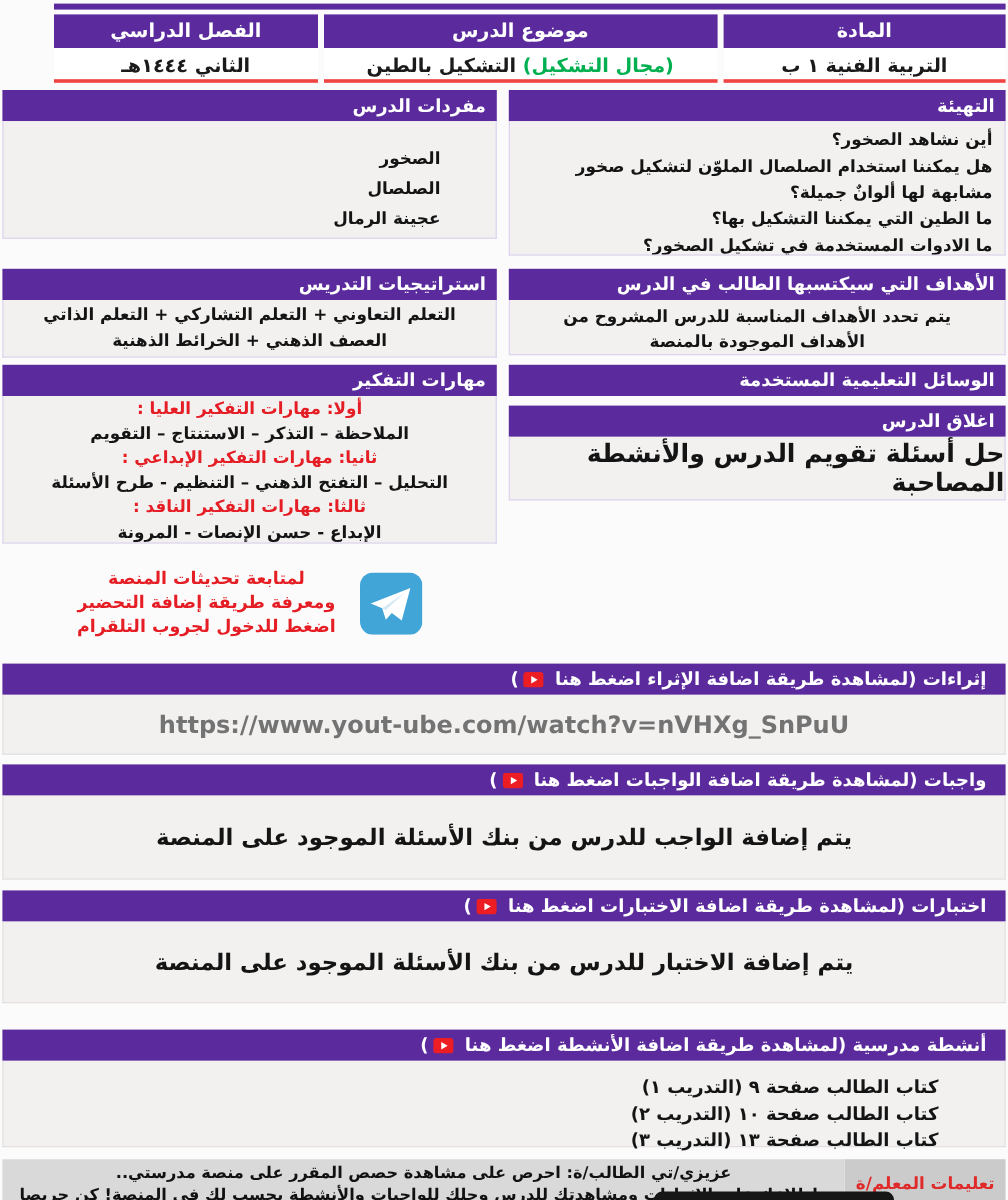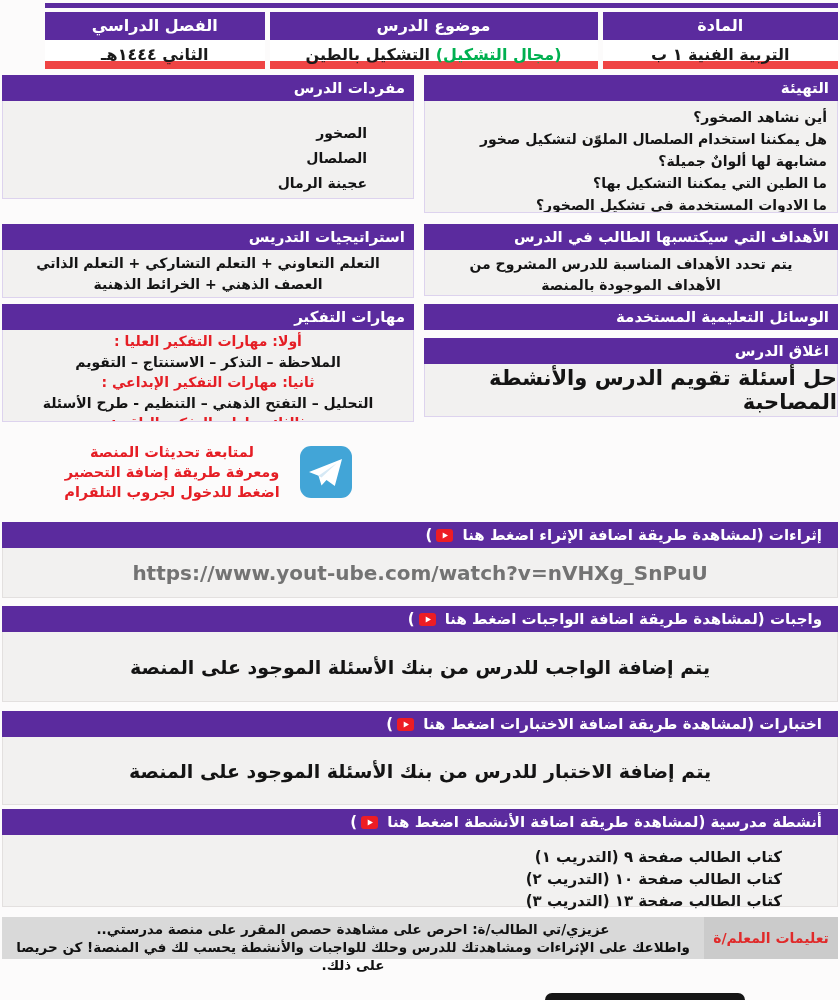--- a/index.html
+++ b/index.html
@@ -6,55 +6,55 @@
   body { background:#ffffff; font-family:"DejaVu Sans", sans-serif; direction:rtl; }
   .page { position:relative; width:840px; height:1000px; margin:0 auto; background:#fcfbfb; overflow:hidden; }
 
   .top-rule { height:5px; background:#5b2b9e; margin:3px 2px 4px 45px; }
   .top-table { display:flex; gap:5px; margin:0 2px 0 45px; }
   .top-cell { display:flex; flex-direction:column; }
   .top-cell.c-subject { width:237px; }
   .top-cell.c-topic   { width:330px; }
   .top-cell.c-term    { width:221px; }
   .top-lbl { background:#5b2b9e; color:#fff; font-weight:bold; font-size:16px; text-align:center; height:28px; line-height:28px; }
-  .top-val { background:#ffffff; color:#1a1a1a; font-weight:bold; font-size:16px; text-align:center; height:29px; line-height:29px; border-bottom:8px solid #ef4444; }
+  .top-val { background:#ffffff; color:#1a1a1a; font-weight:bold; font-size:16px; text-align:center; height:29px; line-height:29px; border-bottom:3px solid #ef4444; }
   .green-part { color:#00b050; }
 
   .columns { display:flex; gap:10px; margin:6px 2px 0 2px; }
   .col-r { width:414px; }
   .col-l { width:412px; }
 
   .sec-h { background:#5b2b9e; color:#fff; font-weight:bold; font-size:15px; line-height:20px; padding:3px 9px; height:26px; }
   .sec-b { background:#f2f1f0; border:1px solid #ddd3ee; border-top:none; font-weight:bold; color:#141414; font-size:14px; overflow:hidden; }
 
   .b-tahia { height:112px; padding:5px 10px; line-height:22px; text-align:right; }
   .b-obj   { height:46px; text-align:center; line-height:21px; padding:4px 40px 0; }
   .b-aids  { height:123px; display:flex; flex-direction:column; justify-content:center; text-align:center; line-height:23px; white-space:pre-wrap; }
   .b-close { height:53px; display:flex; align-items:center; justify-content:center; font-size:21px; }
   .b-vocab { height:98px; padding:20px 46px 0 0; line-height:25px; text-align:right; }
   .b-strat { height:48px; text-align:center; padding-top:3px; line-height:21px; }
-  .b-think { height:92px; text-align:center; line-height:20.5px; padding-top:1px; }
+  .b-think { height:123px; text-align:center; line-height:20.5px; padding-top:1px; }
   .red-line { color:#e51e25; }
 
   .mb11{margin-bottom:11px;border-radius:6px;} .mb8{margin-bottom:8px;} .mb25{margin-bottom:25px;} .mb6{margin-bottom:6px;}
 
   .tg-block { display:flex; align-items:center; justify-content:center; gap:20px; margin-top:8px; height:84px; cursor:pointer; }
   .tg-text { color:#e51e25; font-weight:bold; font-size:14.5px; line-height:20px; text-align:center; }
   .tg-icon svg { display:block; }
 
   .band { margin:0 2px; }
   .band-h { background:#5b2b9e; color:#fff; font-weight:bold; font-size:15px; line-height:20px; padding:3px 16px; height:26px; }
   .band-h svg { vertical-align:-2px; margin:0 4px; }
   .band-b { background:#f2f1f0; border:1px solid #e3e0df; border-top:none; font-weight:bold; color:#141414; }
   .bb-link { height:50px; display:flex; align-items:center; justify-content:center; }
   .ltr-link { direction:ltr; unicode-bidi:embed; font-size:20px; color:#737373; }
   .bb-center { display:flex; align-items:center; justify-content:center; font-size:19px; }
   .bb-hw { height:70px; } .bb-ex { height:68px; }
   .bb-act { height:72px; padding:11px 55px 0 0; font-size:15px; line-height:22px; text-align:right; }
-  .mt8{margin-top:8px;} .mt9{margin-top:9px;} .mt11{margin-top:4px;}
+  .mt8{margin-top:8px;} .mt9{margin-top:9px;} .mt11{margin-top:22px;}
 
   .footer { display:flex; margin:10px 2px 0 2px; height:42px; }
   .f-label { width:134px; background:#cbcbcb; color:#e02a2a; font-weight:bold; font-size:14px; display:flex; align-items:center; justify-content:center; }
   .f-body { flex:1; background:#d9d9d9; font-weight:bold; font-size:13.5px; line-height:18px; text-align:center; padding-top:3px; color:#111; }
 
   .bottom-bar { position:absolute; bottom:0; left:545px; width:200px; height:7px; background:#161616; border-radius:9px 9px 0 0; }
 </style>
 </head>
 <body>
 

